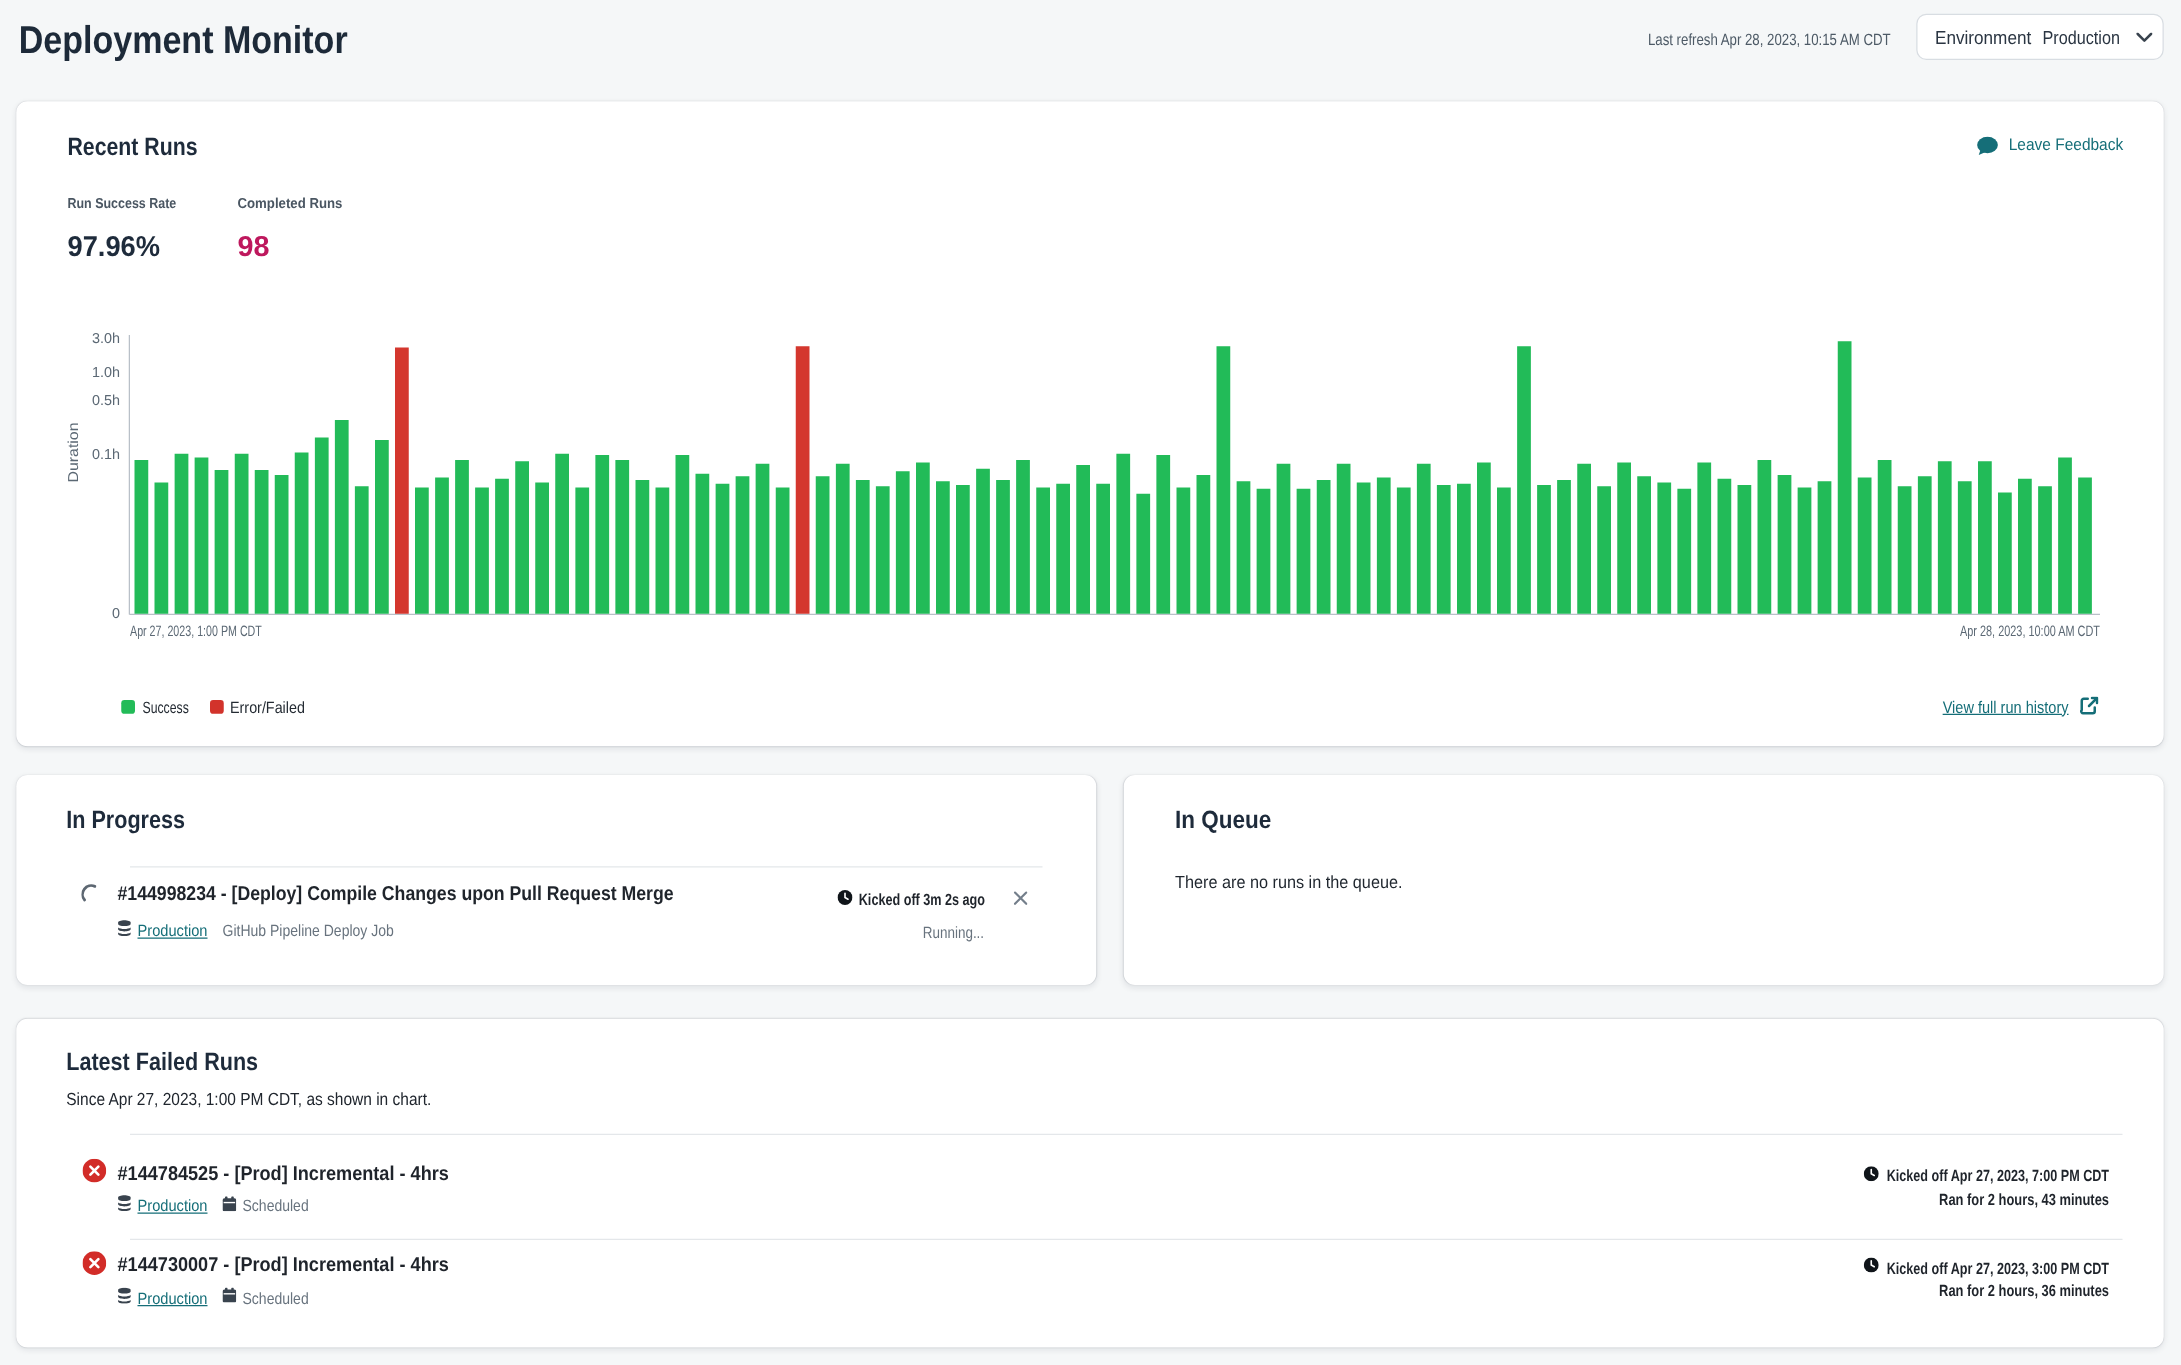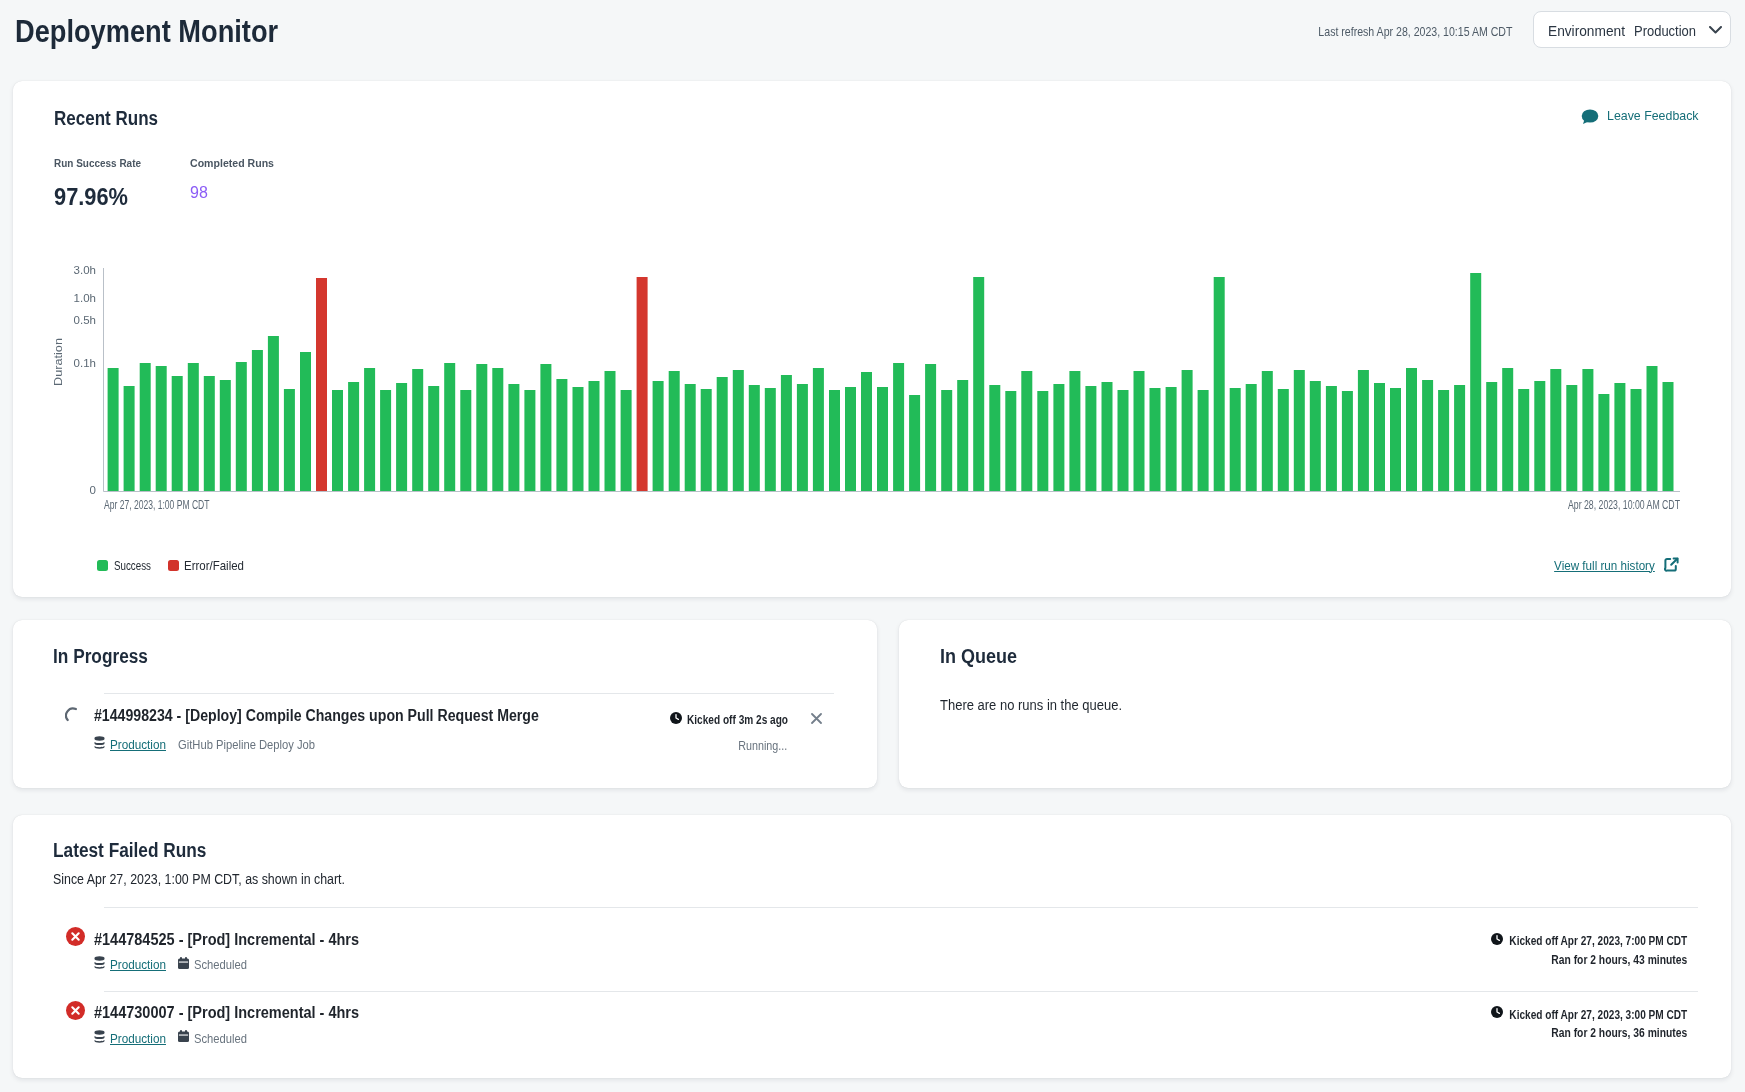--- a/index.html
+++ b/index.html
@@ -17,21 +17,21 @@
 <div class="card" style="left:13px;top:81px;width:1718px;height:516px"></div>
 <div style="position:absolute;left:54px;top:107.4px;font-size:20px;font-weight:700;color:#1e2b3b;transform:scaleX(0.851);transform-origin:0 50%;">Recent Runs</div>
 <svg style="position:absolute;left:1581px;top:109px" width="18" height="16" viewBox="0 0 18 16">
     <ellipse cx="9" cy="7" rx="8.3" ry="6.6" fill="#156e78"></ellipse>
     <path d="M3.5 10.5L2 15l5.5-2.5z" fill="#156e78"></path>
   </svg>
 <div style="position:absolute;left:1607px;top:108px;font-size:13.5px;font-weight:400;color:#156e78;transform:scaleX(0.917);transform-origin:0 50%;">Leave Feedback</div>
 <div style="position:absolute;left:54px;top:157px;font-size:11.5px;font-weight:700;color:#4a5662;transform:scaleX(0.867);transform-origin:0 50%;">Run Success Rate</div>
 <div style="position:absolute;left:54px;top:184px;font-size:23px;font-weight:700;color:#1e2b3b;transform:scaleX(0.949);transform-origin:0 50%;">97.96%</div>
 <div style="position:absolute;left:190px;top:157px;font-size:11.5px;font-weight:700;color:#4a5662;transform:scaleX(0.919);transform-origin:0 50%;">Completed Runs</div>
-<div style="position:absolute;left:190px;top:184px;font-size:16px;font-weight:400;color:#8b5cf6;transform:scaleX(1.0);transform-origin:0 50%;">98</div>
+<div style="position:absolute;left:190px;top:184px;font-size:23px;font-weight:700;color:#be185d;transform:scaleX(1.0);transform-origin:0 50%;">98</div>
 <svg style="position:absolute;left:0;top:0" width="1745" height="1092" viewBox="0 0 1745 1092">
 <line x1="103.5" y1="268" x2="103.5" y2="491.5" stroke="#b9c0c8" stroke-width="1"></line>
 <line x1="103.5" y1="491.5" x2="1680" y2="491.5" stroke="#b9c0c8" stroke-width="1"></line>
 <rect x="107.6" y="368.0" width="11" height="123" fill="#22bb58"></rect>
 <rect x="123.6" y="386.0" width="11" height="105" fill="#22bb58"></rect>
 <rect x="139.7" y="363.0" width="11" height="128" fill="#22bb58"></rect>
 <rect x="155.7" y="366.0" width="11" height="125" fill="#22bb58"></rect>
 <rect x="171.7" y="376.0" width="11" height="115" fill="#22bb58"></rect>
 <rect x="187.8" y="363.0" width="11" height="128" fill="#22bb58"></rect>
 <rect x="203.8" y="376.0" width="11" height="115" fill="#22bb58"></rect>

